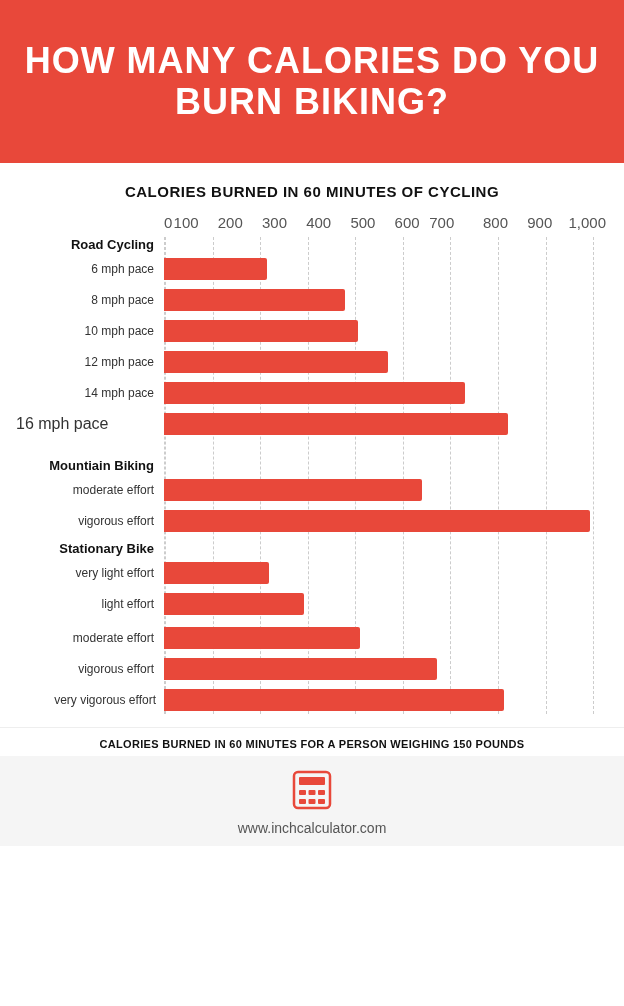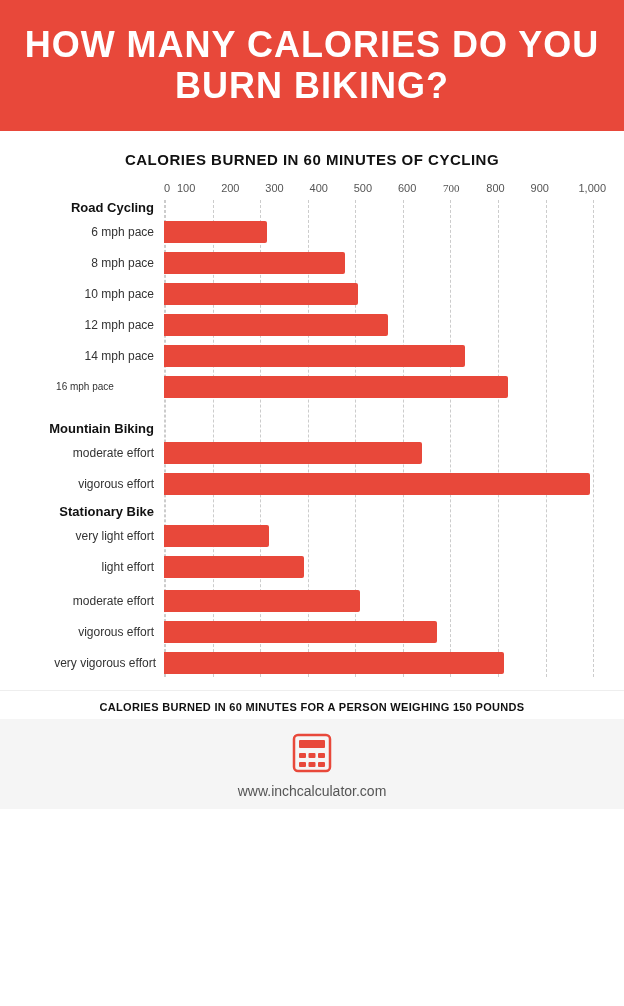--- a/index.html
+++ b/index.html
@@ -6,21 +6,21 @@
     body {
       width: 624px;
       font-family: Arial, Helvetica, sans-serif;
       background: #fff;
     }
 
     .header {
       background-color: #e8483a;
       color: white;
       text-align: center;
-      padding: 24px 20px;
+      padding: 40px 20px;
     }
     .header h1 {
       font-size: 36px;
       font-weight: 900;
       line-height: 1.15;
       text-transform: uppercase;
       letter-spacing: 1px;
     }
 
     .chart-section {
@@ -66,29 +66,29 @@
 <body>
 
 <div class="header">
   <h1>HOW MANY CALORIES DO YOU BURN BIKING?</h1>
 </div>
 
 <div class="chart-section">
   <div class="chart-title">CALORIES BURNED IN 60 MINUTES OF CYCLING</div>
 
   <div style="position:relative; margin-left:148px; display:flex; margin-bottom:3px;">
-    <div style="display:flex; width:442px; font-size:11px; color:#555;">
+    <div style="display:flex; width:442px; font-size:15px; color:#555;">
       <span style="width:0px; text-align:left;">0</span>
       <span style="flex:1; text-align:center;">100</span>
       <span style="flex:1; text-align:center;">200</span>
       <span style="flex:1; text-align:center;">300</span>
       <span style="flex:1; text-align:center;">400</span>
       <span style="flex:1; text-align:center;">500</span>
       <span style="flex:1; text-align:center;">600</span>
-      <span style="flex:1; text-align:center;font-family:Liberation Serif, serif;">700</span>
+      <span style="flex:1; text-align:left;">700</span>
       <span style="flex:1; text-align:center;">800</span>
       <span style="flex:1; text-align:center;">900</span>
       <span style="flex:1; text-align:right;">1,000</span>
     </div>
   </div>
 
   <div style="position:relative;">
 
     <div style="position:absolute; left:148px; top:0; bottom:0; width:430px; display:flex; pointer-events:none; z-index:0;">
       <div style="width:0px; border-left:1px dashed #ccc;"></div>
@@ -133,21 +133,21 @@
             <div style="height: 22px; background-color: rgb(232, 72, 58); border-radius: 0px 2px 2px 0px; width: 223.6px;"></div>
           </div>
         </div>
         <div style="display: flex; align-items: center; margin-bottom: 3px;">
           <div style="width: 148px; font-size: 12px; color: rgb(51, 51, 51); text-align: right; padding-right: 10px; flex-shrink: 0;">14 mph pace</div>
           <div style="width: 430px; padding: 3px 0px;">
             <div style="height: 22px; background-color: rgb(232, 72, 58); border-radius: 0px 2px 2px 0px; width: 301px;"></div>
           </div>
         </div>
         <div style="display: flex; align-items: center; margin-bottom: 3px;">
-          <div style="width: 148px; font-size: 10px; color: rgb(51, 51, 51); text-align: center; padding-right: 10px; flex-shrink: 0;">16 mph pace</div>
+          <div style="width: 148px; font-size: 16px; color: rgb(51, 51, 51); text-align: left; padding-right: 10px; flex-shrink: 0;">16 mph pace</div>
           <div style="width: 430px; padding: 3px 0px;">
             <div style="height: 22px; background-color: rgb(232, 72, 58); border-radius: 0px 2px 2px 0px; width: 344px;"></div>
           </div>
         </div>
         <div style="display: flex; align-items: center; margin-bottom: 3px; margin-top: 20px;">
           <div style="width: 148px; font-size: 13px; font-weight: 900; color: rgb(17, 17, 17); text-align: right; padding-right: 10px; flex-shrink: 0;">Mountiain Biking</div>
           <div style="width: 430px; height: 4px;"></div>
         </div>
         <div style="display: flex; align-items: center; margin-bottom: 3px;">
           <div style="width: 148px; font-size: 12px; color: rgb(51, 51, 51); text-align: right; padding-right: 10px; flex-shrink: 0;">moderate effort</div>

